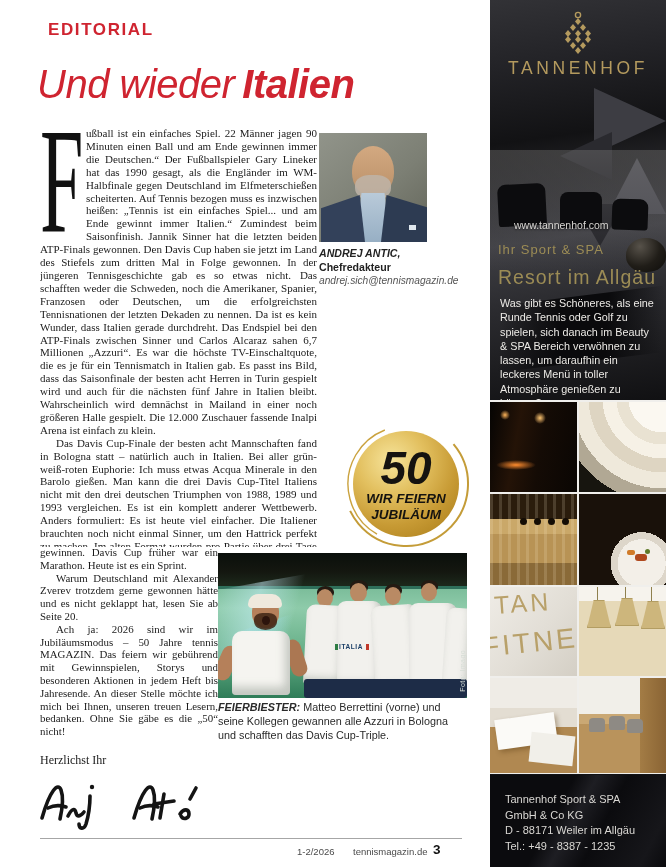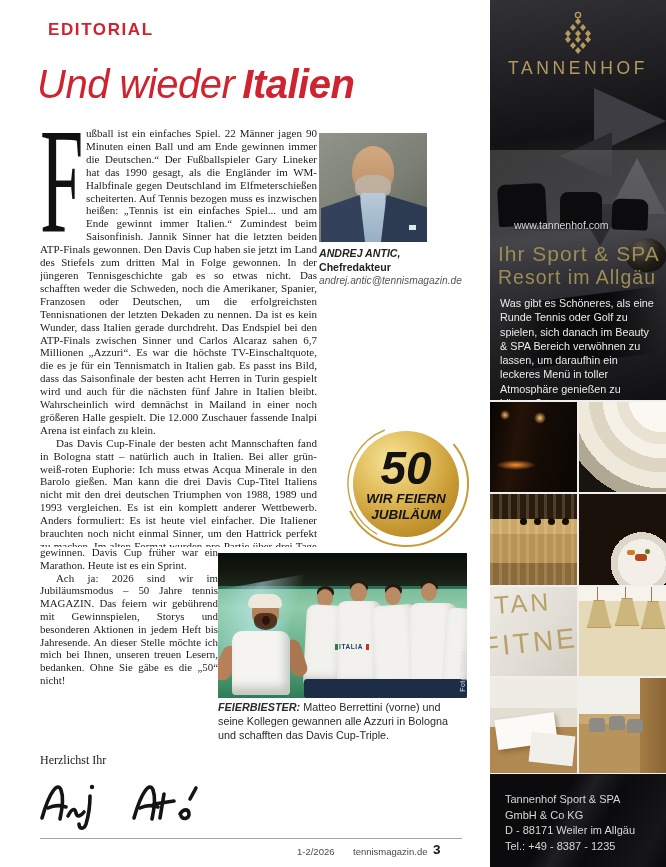--- a/index.html
+++ b/index.html
@@ -98,21 +98,21 @@
   .chair{position:absolute;background:#0c0c0e;border-radius:8px 8px 3px 3px;}
   .c1{left:8px;top:184px;width:48px;height:42px;transform:rotate(-3deg);}
   .c2{left:70px;top:192px;width:42px;height:36px;}
   .c3{left:122px;top:199px;width:36px;height:31px;transform:rotate(2deg);}
   .bowl{position:absolute;left:136px;top:238px;width:40px;height:34px;border-radius:50% 50% 45% 45%;
       background:radial-gradient(circle at 35% 25%,#57524a 0%,#201d18 55%,#0d0c0a 100%);}
   .ad-logo{position:absolute;left:66px;top:10px;}
   .ad-brand{position:absolute;left:0;top:58px;width:176px;text-align:center;font-size:17.5px;
       color:#b49a5e;letter-spacing:3.6px;}
   .ad-url{position:absolute;left:10px;top:219px;font-size:10.5px;color:#d8d6d2;text-shadow:0 1px 2px rgba(0,0,0,.6);margin-left:14px;}
-  .ad-h1{position:absolute;left:8px;top:242px;font-size:21px;color:#9c8c55;letter-spacing:1px;}
+  .ad-h1{position:absolute;left:8px;top:242px;font-size:13px;color:#9c8c55;letter-spacing:1px;}
   .ad-h2{position:absolute;left:8px;top:266px;font-size:19.5px;color:#9c8c55;letter-spacing:1px;}
   .ad-body{position:absolute;left:10px;top:296px;width:156px;font-size:10.8px;line-height:14.3px;color:#eceae6;}
   .gridbg{position:absolute;left:0;top:400px;width:176px;height:374px;background:#f0efec;}
   .ph{position:absolute;overflow:hidden;}
   .ph1L{left:0;top:402px;width:87px;height:90px;background:linear-gradient(100deg,#050403 0%,#241307 32%,#140b05 58%,#0a0603 100%);}
   .glow{position:absolute;border-radius:50%;}
   .g1{left:10px;top:8px;width:10px;height:10px;background:radial-gradient(circle,#ffb45a,rgba(255,160,60,0) 70%);}
   .g2{left:44px;top:10px;width:12px;height:12px;background:radial-gradient(circle,#ffc571,rgba(255,160,60,0) 70%);}
   .g3{left:6px;top:58px;width:40px;height:10px;background:radial-gradient(ellipse,#ff8c2e,rgba(255,120,30,0) 70%);}
   .ph1R{left:89px;top:402px;width:87px;height:90px;background:
@@ -157,20 +157,21 @@
   <div class="abs colA">
     <div class="dropcap">
         <span>F</span>
       </div>
     <p>ußball ist ein einfaches Spiel. 22 Männer jagen 90 Minuten einen Ball und am Ende gewinnen immer die Deutschen.“ Der Fußballspieler Gary Lineker hat das 1990 gesagt, als die Engländer im WM-Halbfinale gegen Deutschland im Elfmeterschießen scheiterten. Auf Tennis bezogen muss es inzwischen heißen: „Tennis ist ein einfaches Spiel... und am Ende gewinnt immer Italien.“ Zumindest beim Saisonfinish. Jannik Sinner hat die letzten beiden ATP-Finals gewonnen. Den Davis Cup haben sie jetzt im Land des Stiefels zum dritten Mal in Folge gewonnen. In der jüngeren Tennisgeschichte gab es so etwas nicht. Das schafften weder die Schweden, noch die Amerikaner, Spanier, Franzosen oder Deutschen, um die erfolgreichsten Tennisnationen der letzten Dekaden zu nennen. Da ist es kein Wunder, dass Italien gerade durchdreht. Das Endspiel bei den ATP-Finals zwischen Sinner und Carlos Alcaraz sahen 6,7 Millionen „Azzuri“. Es war die höchste TV-Einschaltquote, die es je für ein Tennismatch in Italien gab. Es passt ins Bild, dass das Saisonfinale der besten acht Herren in Turin gespielt wird und auch für die nächsten fünf Jahre in Italien bleibt. Wahrscheinlich wird demnächst in Mailand in einer noch größeren Halle gespielt. Die 12.000 Zuschauer fassende Inalpi Arena ist einfach zu klein.</p>
     <p class="indent">Das Davis Cup-Finale der besten acht Mannschaften fand in Bologna statt – natürlich auch in Italien. Bei aller grün-weiß-roten Euphorie: Ich muss etwas Acqua Minerale in den Barolo gießen. Man kann die drei Davis Cup-Titel Italiens nicht mit den drei deutschen Triumphen von 1988, 1989 und 1993 vergleichen. Es ist ein komplett anderer Wettbewerb. Anders formuliert: Es ist heute viel einfacher. Die Italiener brauchten noch nicht einmal Sinner, um den Hattrick perfekt zu machen. Im alten Format wurden pro Partie über drei Tage vier Einzel und ein Doppel gespielt, alle Matches über Best-of-five. Um zu siegen, musste man vier Runden in einem Jahr</p>
   </div>
 
   <div class="abs colB">
     <p>gewinnen. Davis Cup früher war ein Marathon. Heute ist es ein Sprint.</p>
+    <p class="indent">Warum Deutschland mit Alexander Zverev trotzdem gerne gewonnen hätte und es nicht geklappt hat, lesen Sie ab Seite 20.</p>
     <p class="indent">Ach ja: 2026 sind wir im Jubiläumsmodus – 50 Jahre tennis MAGAZIN. Das feiern wir gebührend mit Gewinnspielen, Storys und besonderen Aktionen in jedem Heft bis Jahresende. An dieser Stelle möchte ich mich bei Ihnen, unseren treuen Lesern, bedanken. Ohne Sie gäbe es die „50“ nicht!</p>
   </div>
 
   <div class="abs closing">Herzlichst Ihr</div>
 
   <svg class="abs sig" width="210" height="62" viewBox="0 0 210 62">
     <g fill="none" stroke="#141414" stroke-width="3.6" stroke-linecap="round" stroke-linejoin="round">
       <path d="M8 46 C16 18 24 10 27 18 C30 26 28 38 26 47"></path>
       <path d="M14 36 C20 33 26 33 32 35"></path>
       <path d="M34 44 C38 36 41 36 42 41 C43 45 46 45 50 40"></path>
@@ -189,21 +190,21 @@
     <div class="p-head"></div>
     <div class="p-beard"></div>
     <div class="p-shirt"></div>
     <div class="p-blazerL"></div>
     <div class="p-blazerR"></div>
     <div class="p-square"></div>
   </div>
   <div class="abs pcap">
     <span class="nm">ANDREJ ANTIC,</span>
     <span class="rl">Chefredakteur</span>
-    <span class="em">andrej.antic@tennismagazin.de</span>
+    <span class="em">andrej.sich@tennismagazin.de</span>
   </div>
 
   <svg class="abs badge" viewBox="0 0 132 132">
     <defs>
       <radialGradient id="gold" cx="36%" cy="28%" r="85%">
         <stop offset="0%" stop-color="#f6e49b"></stop>
           <stop offset="38%" stop-color="#e2bf5e"></stop>
         <stop offset="72%" stop-color="#c79a34"></stop>
           <stop offset="100%" stop-color="#b0831f"></stop>
       </radialGradient>

